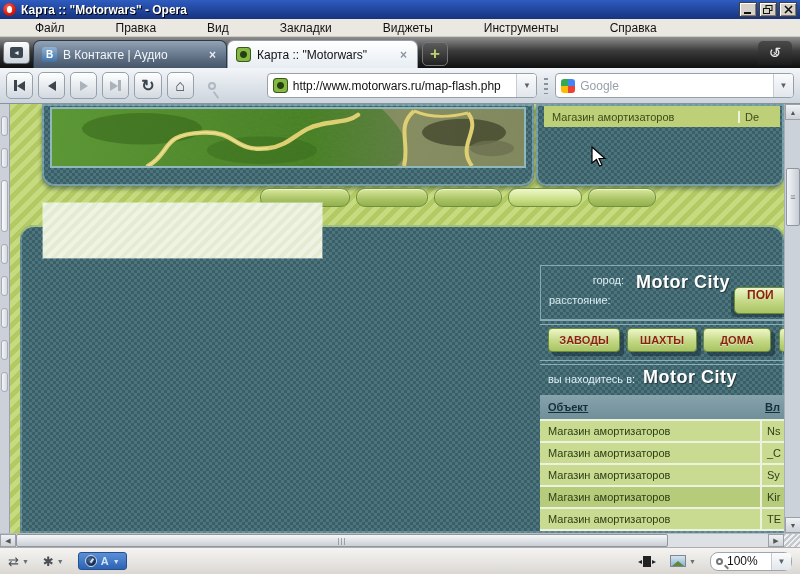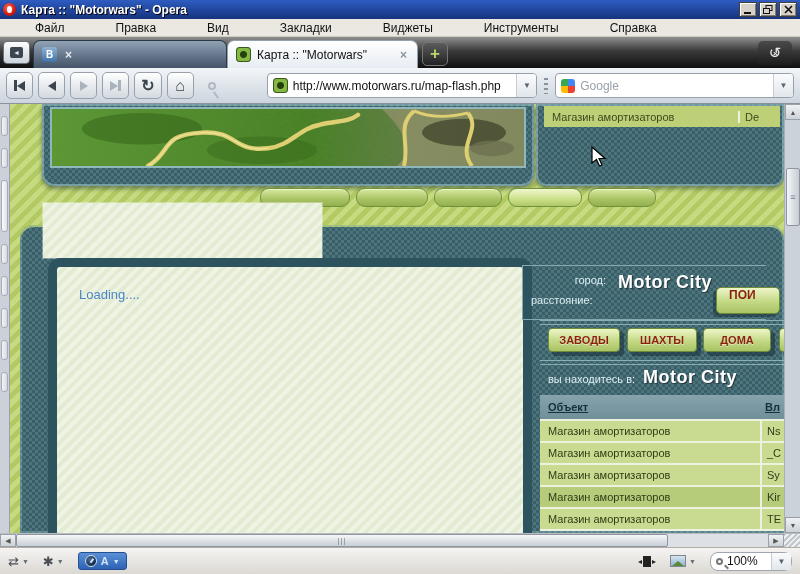--- a/index.html
+++ b/index.html
@@ -110,21 +110,21 @@
   #tooltip .bar .cap { flex:1; background:#b2b6ac; }
 
   #whitestrip { left:33px; top:99px; width:279px; height:55px; z-index:2; box-shadow:0 0 0 1px rgba(255,255,255,.35); }
   #lowerframe { left:10px; top:121px; width:764px; height:308px; border-radius:14px 14px 0 0;
     box-shadow:inset 0 2px 0 rgba(178,206,120,.8), inset 0 0 0 2px rgba(160,200,205,.35); }
   #loadpanel { left:38px; top:154px; width:484px; height:275px; z-index:3;
     border:9px solid #2d545e; border-bottom:none; border-radius:12px 12px 0 0; }
   #loadpanel .ltext { color:#4a86c8; font-size:13px; padding:20px 0 0 22px; }
 
   
-  #infobox { left:512px; top:161px; width:244px; height:55px; border:1px solid #87aab2; border-right:none; z-index:4; }
+  #infobox { left:530px; top:161px; width:244px; height:55px; border:1px solid #87aab2; border-right:none; z-index:4; }
   .lbl { color:#dceef2; font-size:11px; }
   .val { color:#ffffff; font-size:18px; font-weight:bold; text-shadow:1px 1px 1px rgba(0,0,0,.5); letter-spacing:.5px; }
   #gobtn { position:absolute; right:-14px; top:21px; width:64px; height:27px; border-radius:5px;
     background:linear-gradient(#eef6c8,#c3d884 55%,#a9c364); border:1px solid #6d8c38;
     color:#8c1f12; font-weight:bold; font-size:12px; text-align:left; padding-left:12px; overflow:hidden; white-space:nowrap;
     box-shadow:-3px 3px 0 rgba(20,40,48,.45); }
   .hrline { left:530px; width:244px; height:5px; border-top:1px solid #9cc0c6; border-bottom:1px solid #9cc0c6; opacity:.8; }
   .catbtn { position:absolute; top:224px; height:24px; border-radius:4px;
     background:linear-gradient(#eef6c8,#c3d884 55%,#a9c364); border:1px solid #6d8c38;
     color:#8c1f12; font-weight:bold; font-size:11px; display:flex; align-items:center; justify-content:center;
@@ -214,20 +214,21 @@
     <span>Инструменты</span>
     <span>Справка</span>
   </div>
 
   <div id="tabbar">
     <span class="paneltoggle">
       <span class="pt-ico">◂</span>
     </span>
     <div class="tab inactive">
       <span class="vk-fav">B</span>
+      <span class="tlabel">В Контакте | Аудио</span>
       <span class="tclose">×</span>
     </div>
     <div class="tab active">
       <span class="mw-fav"></span>
       <span class="tlabel">Карта :: "Motorwars"</span>
       <span class="tclose">×</span>
     </div>
     <span class="newtab">+</span>
     <span class="closedtabs">
       <span>↺</span>
@@ -328,23 +329,20 @@
       <span class="pill" style="left:250px;width:90px;"></span>
       <span class="pill" style="left:346px;width:72px;"></span>
       <span class="pill" style="left:424px;width:68px;"></span>
       <span class="pill on" style="left:498px;width:74px;"></span>
       <span class="pill" style="left:578px;width:68px;"></span>
 
 
       <div class="abs lightstripe" id="whitestrip"></div>
       <div class="abs teal" id="lowerframe"></div>
 
-      <div class="abs lightstripe" id="loadpanel">
-        <div class="ltext">Loading....</div>
-      </div>
 
       <div class="abs" id="infobox">
         <span class="abs lbl" style="right:160px;top:8px;">город:</span>
         <span class="abs val" style="left:95px;top:6px;">Motor City</span>
         <span class="abs lbl" style="left:8px;top:28px;">расстояние:</span>
         <span class="abs" id="gobtn">ПОИ</span>
       </div>
 
       <div class="abs hrline" style="top:216px;"></div>
 

